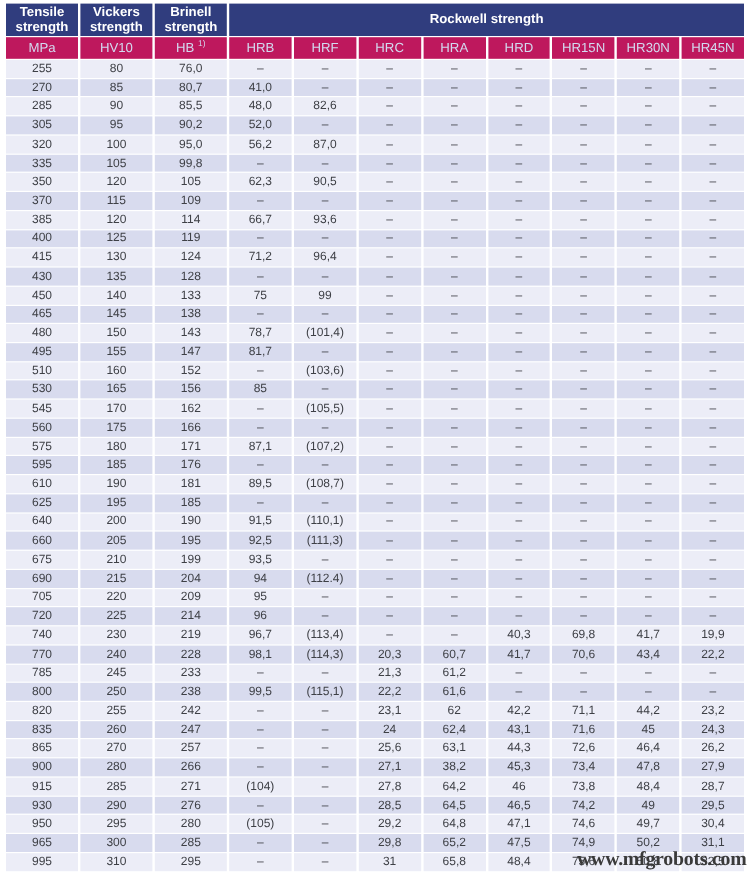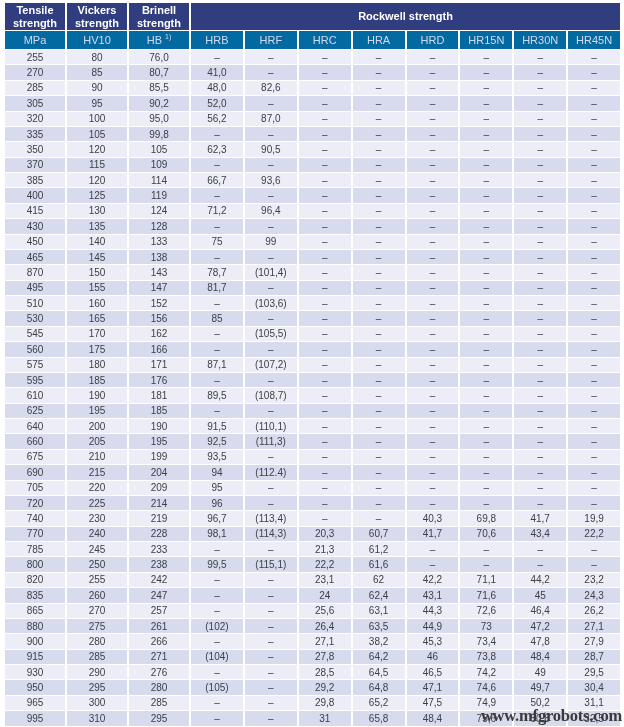--- a/index.html
+++ b/index.html
@@ -5,21 +5,21 @@
   html,body{margin:0;padding:0;background:#ffffff;}
   body{width:624px;height:727px;font-family:"Liberation Sans",sans-serif;}
   .wrap{position:relative;width:624px;height:727px;box-sizing:border-box;
         padding:2px 6px 0 3px;overflow:hidden;background:#ffffff;}
   table{border-collapse:separate;border-spacing:2px 1px;table-layout:fixed;
         width:619px;height:725px;}
   col.c-main{width:60px;}
   th,td{padding:0;margin:0;text-align:center;vertical-align:middle;overflow:hidden;}
   tr.h1 th{background:#303d7e;color:#ffffff;font-weight:bold;font-size:11px;
            line-height:1.15;height:27px;}
-  tr.h2 th{background:#0369a1;color:#d3daf0;font-weight:normal;font-size:11px;
+  tr.h2 th{background:#be185d;color:#d3daf0;font-weight:normal;font-size:11px;
            height:18px;}
   tr.h2 th sup{font-size:7px;vertical-align:super;line-height:0;}
   tbody td{font-size:10px;color:#3e4046;height:13px;white-space:nowrap;}
   tbody tr:nth-child(odd) td{background:#ecedf7;}
   tbody tr:nth-child(even) td{background:#d8dbee;}
   .watermark{position:absolute;right:2px;bottom:1px;
              font-family:"Liberation Serif",serif;font-weight:bold;
              font-size:16.5px;color:#3a3a3a;letter-spacing:-0.2px;
              white-space:nowrap;}
 </style>
@@ -239,21 +239,21 @@
           <td>–</td>
           <td>–</td>
           <td>–</td>
           <td>–</td>
           <td>–</td>
           <td>–</td>
           <td>–</td>
           <td>–</td>
         </tr>
         <tr>
-          <td>870</td>
+          <td>480</td>
           <td>150</td>
           <td>143</td>
           <td>78,7</td>
           <td>(101,4)</td>
           <td>–</td>
           <td>–</td>
           <td>–</td>
           <td>–</td>
           <td>–</td>
           <td>–</td>
@@ -538,33 +538,20 @@
           <td>–</td>
           <td>–</td>
           <td>25,6</td>
           <td>63,1</td>
           <td>44,3</td>
           <td>72,6</td>
           <td>46,4</td>
           <td>26,2</td>
         </tr>
         <tr>
-          <td>880</td>
-          <td>275</td>
-          <td>261</td>
-          <td>(102)</td>
-          <td>–</td>
-          <td>26,4</td>
-          <td>63,5</td>
-          <td>44,9</td>
-          <td>73</td>
-          <td>47,2</td>
-          <td>27,1</td>
-        </tr>
-        <tr>
           <td>900</td>
           <td>280</td>
           <td>266</td>
           <td>–</td>
           <td>–</td>
           <td>27,1</td>
           <td>38,2</td>
           <td>45,3</td>
           <td>73,4</td>
           <td>47,8</td>

